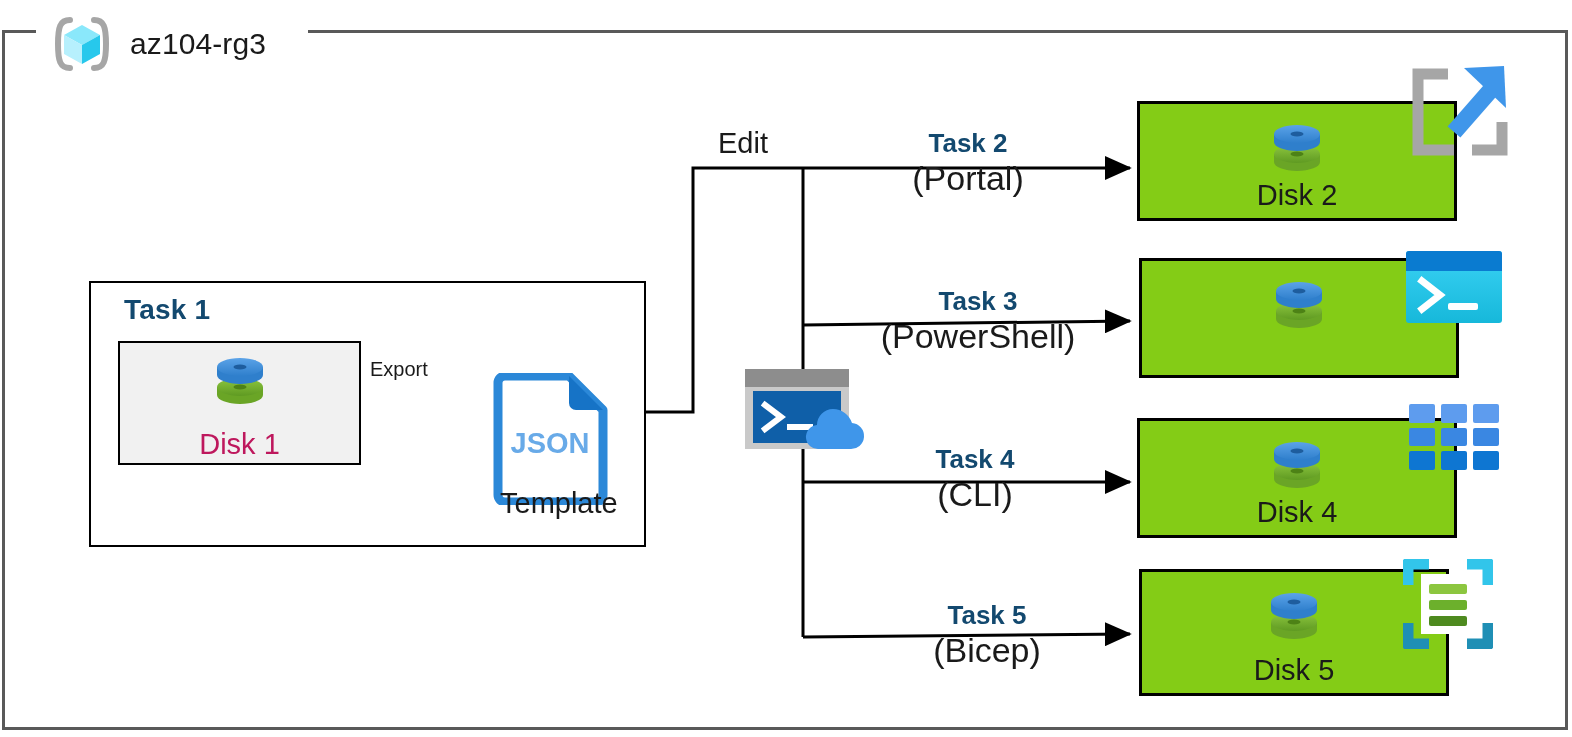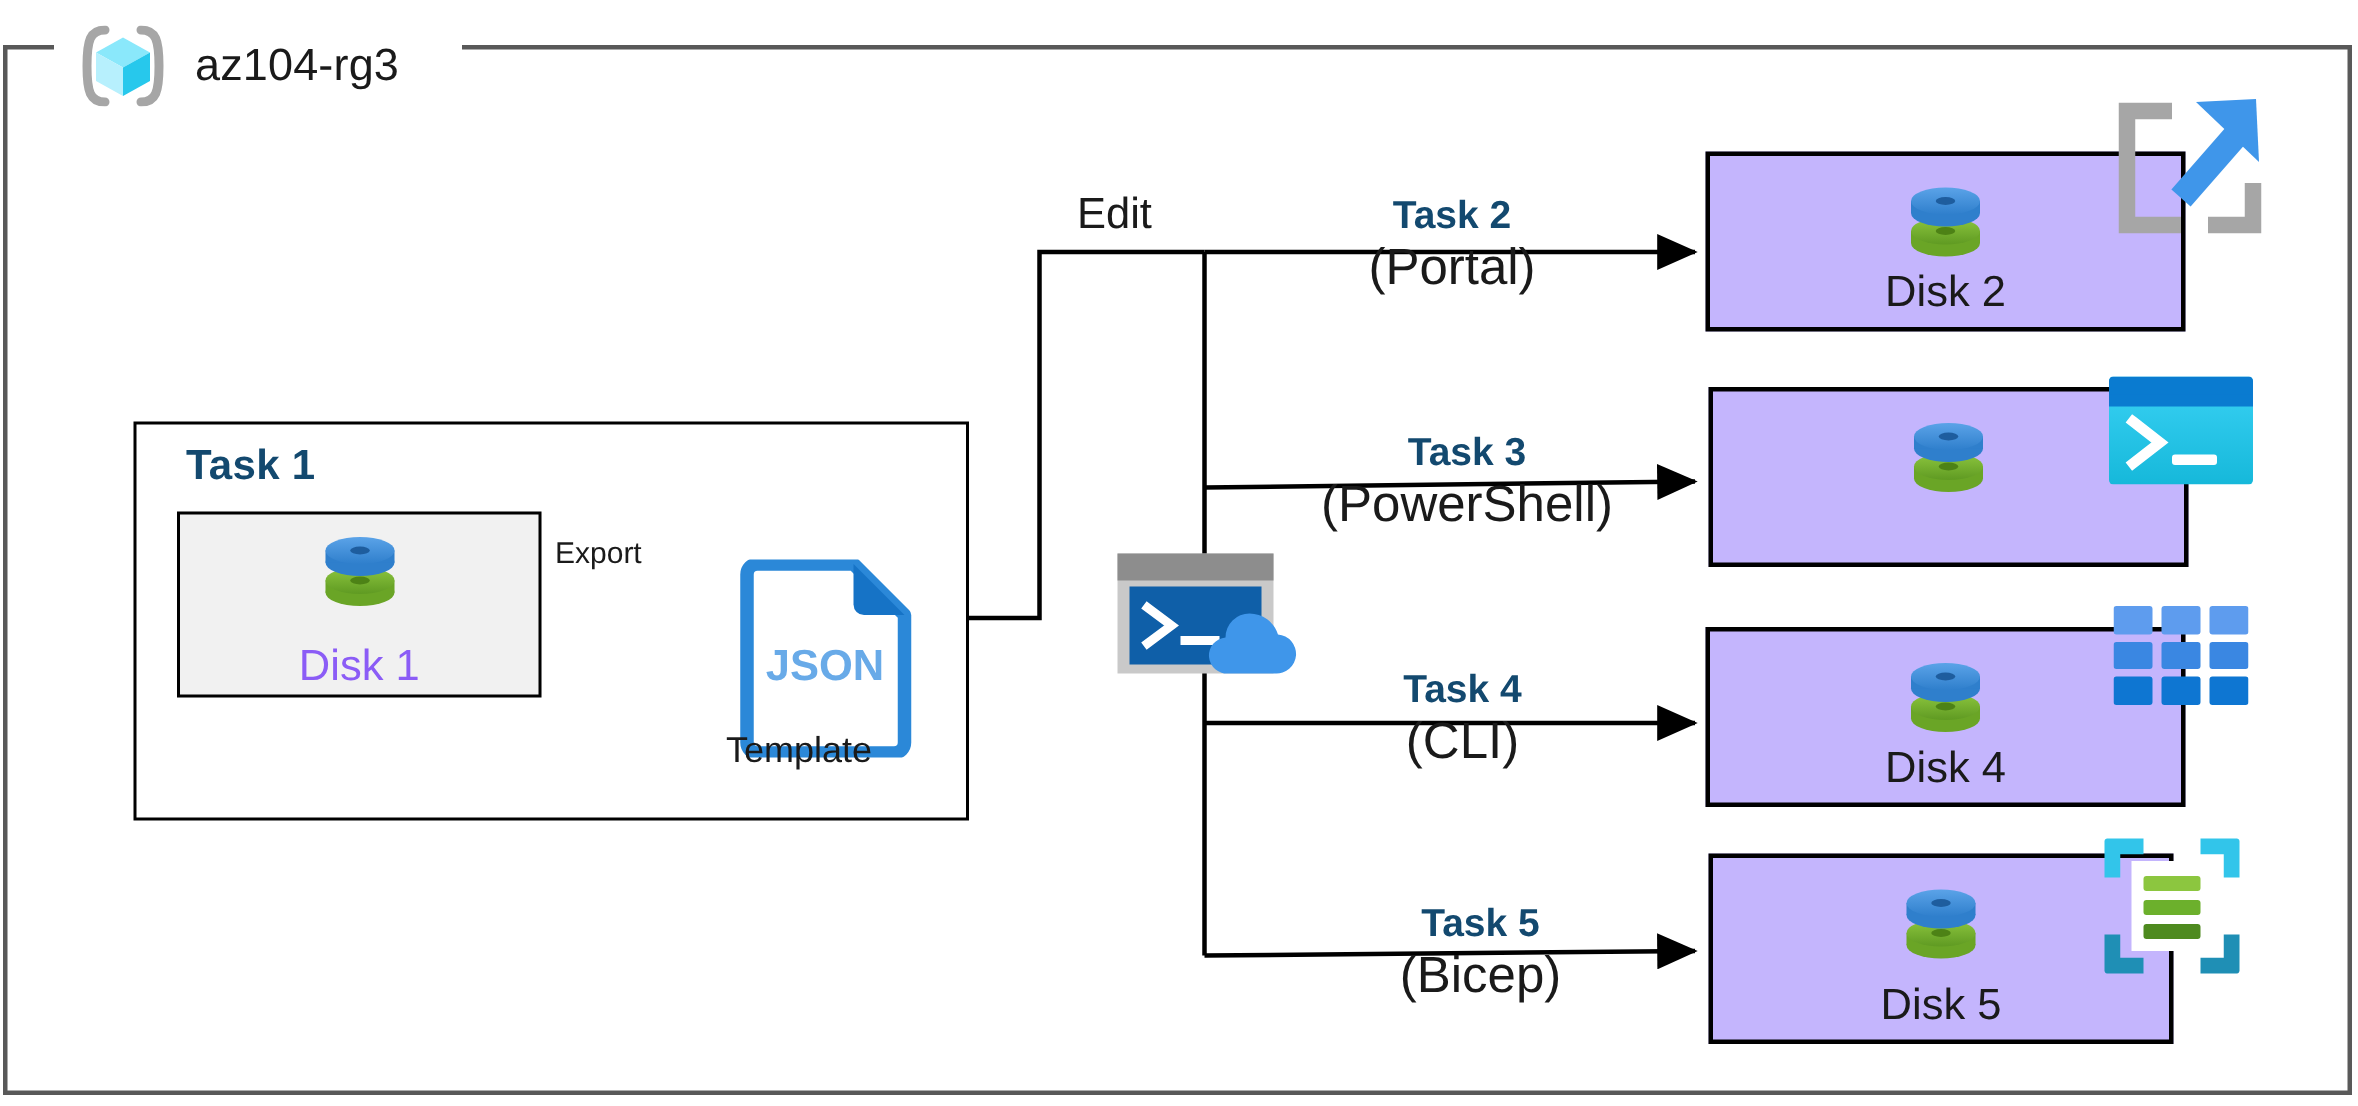--- a/index.html
+++ b/index.html
@@ -34,48 +34,48 @@
     position:absolute;left:89px;top:281px;width:557px;height:266px;
     border:2px solid #000;box-sizing:border-box;background:#ffffff;
   }
   .task1-label{
     position:absolute;left:124px;top:294px;font-size:28px;font-weight:bold;
     color:#13496f;letter-spacing:.2px;text-align:right;
   }
 
   .diskbox{
     position:absolute;border:3px solid #000;box-sizing:border-box;
-    background:#c4b5fd;
+    background:#84cc16;
   }
   .diskbox .disk-caption{
     position:absolute;left:0;right:0;bottom:6px;text-align:center;
     font-size:29px;color:#1a1a1a;
   }
   .diskbox .disk-art{
     position:absolute;left:0;right:0;top:14px;display:flex;justify-content:center;
   }
 
   
   .disk1-box{
     position:absolute;left:118px;top:341px;width:243px;height:124px;
     border:2px solid #000;box-sizing:border-box;background:#f1f1f1;
   }
   .disk1-box .disk-caption{
     position:absolute;left:0;right:0;bottom:2px;text-align:center;
-    font-size:29px;color:#8b5cf6;
+    font-size:29px;color:#be185d;
   }
   .disk1-box .disk-art{
     position:absolute;left:0;right:0;top:8px;display:flex;justify-content:center;
   }
 
   
   .lbl{position:absolute;color:#1a1a1a;white-space:nowrap;}
   .lbl.edit{font-size:29px;left:718px;top:127px;}
   .lbl.export{font-size:20px;left:370px;top:358px;}
-  .lbl.template{font-size:24px;left:484px;top:487px;}
+  .lbl.template{font-size:29px;left:500px;top:487px;}
 
   .task-label{
     position:absolute;text-align:center;white-space:nowrap;
     transform:translateX(-50%);
   }
   .task-label .t-main{
     display:block;font-size:26px;font-weight:bold;color:#13496f;line-height:1.05;
   }
   .task-label .t-sub{
     display:block;font-size:34px;color:#1a1a1a;line-height:1.25;

